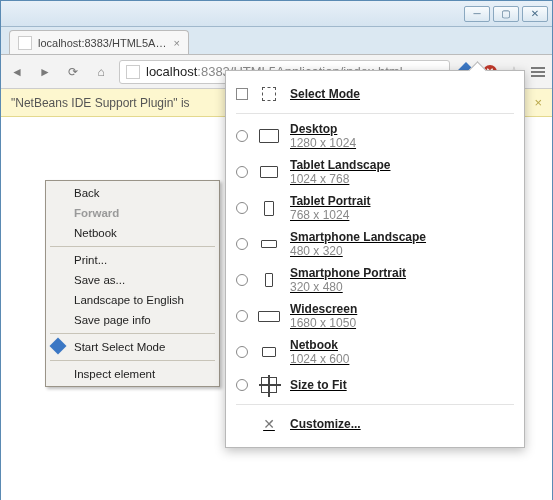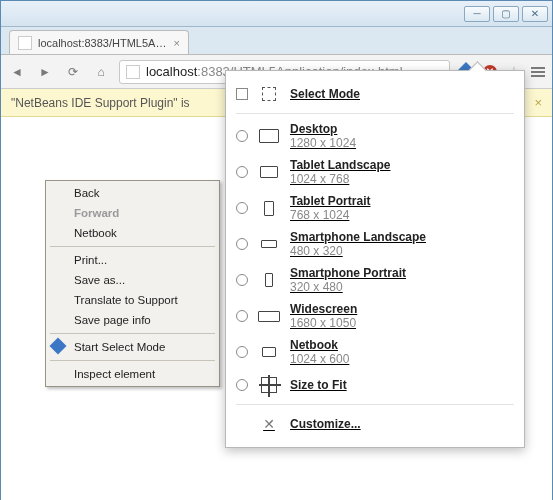--- a/index.html
+++ b/index.html
@@ -219,21 +219,21 @@
 
   <div class="content">
 
     <div class="context-menu">
       <div class="cm-item">Back</div>
       <div class="cm-item disabled">Forward</div>
       <div class="cm-item">Netbook</div>
       <div class="cm-sep"></div>
       <div class="cm-item">Print...</div>
       <div class="cm-item">Save as...</div>
-      <div class="cm-item">Translate to Support</div>
+      <div class="cm-item">Landscape to English</div>
       <div class="cm-item">Save page info</div>
       <div class="cm-sep"></div>
       <div class="cm-item">
         <div class="cube-icon"></div>
         <span>Start Select Mode</span>
       </div>
       <div class="cm-sep"></div>
       <div class="cm-item">Inspect element</div>
     </div>
 

